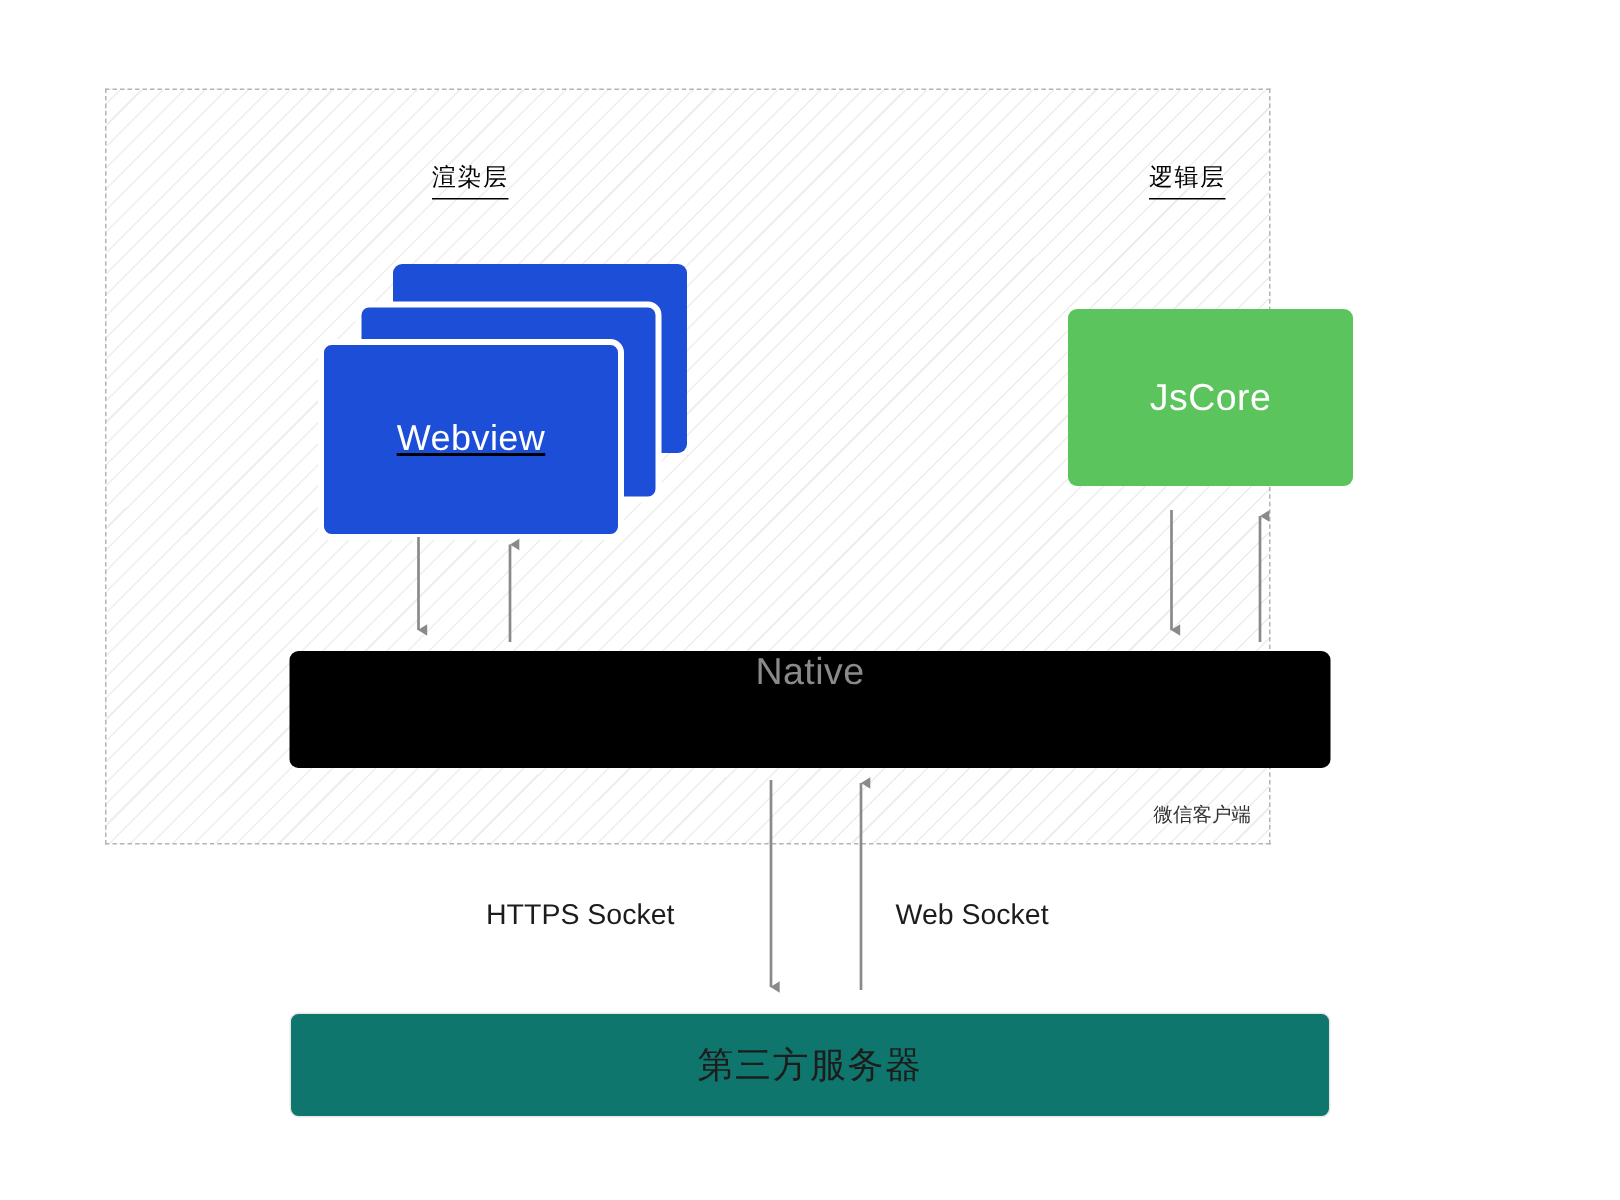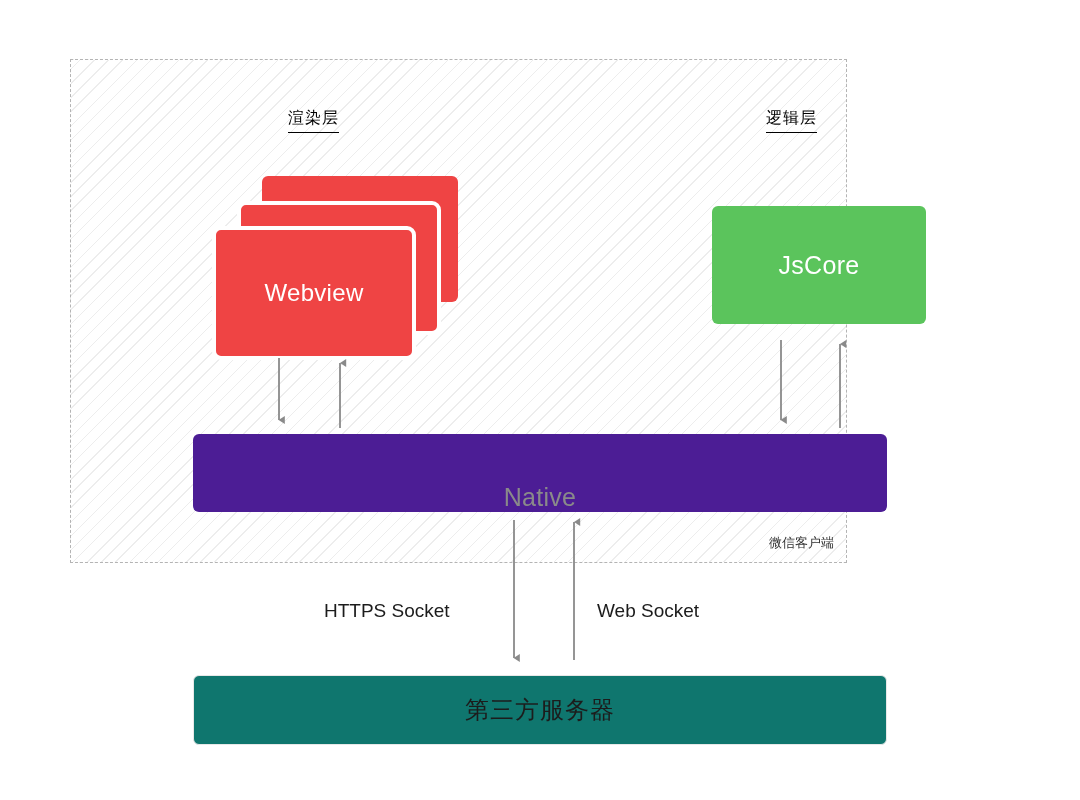--- a/index.html
+++ b/index.html
@@ -54,23 +54,24 @@
     position: absolute;
     left: 212px;
     top: 176px;
     width: 246px;
     height: 176px;
   }
   .webview-card {
     position: absolute;
     width: 196px;
     height: 126px;
-    background: #ef4444;
+    background: #1d4ed8;
     border-radius: 6px;
     box-sizing: border-box;
+    text-decoration: underline;
   }
   #webview-card-back {
     left: 50px;
     top: 0px;
     border: 0px;
   }
   #webview-card-middle {
     left: 25px;
     top: 25px;
     border: 4px solid #ffffff;
@@ -93,45 +94,45 @@
     color: #ffffff;
     font-size: 24px;
     letter-spacing: 0.3px;
   }
 
   
   #jscore-box {
     position: absolute;
     left: 712px;
     top: 206px;
-    width: 214px;
+    width: 190px;
     height: 118px;
     background: #5bc45c;
     border-radius: 6px;
     display: flex;
     align-items: center;
     justify-content: center;
   }
   #jscore-label {
     color: #ffffff;
     font-size: 25px;
     letter-spacing: 0.3px;
   }
 
   
   #native-box {
     position: absolute;
     left: 193px;
     top: 434px;
     width: 694px;
     height: 78px;
-    background: #4c1d95;
-    border-radius: 6px;
-    display: flex;
-    align-items: flex-end;
+    background: #000000;
+    border-radius: 6px;
+    display: flex;
+    align-items: flex-start;
     justify-content: center;
   }
   #native-label {
     color: #8a8a8a;
     font-size: 25px;
     letter-spacing: 0.3px;
   }
 
   
   #wechat-client-label {

